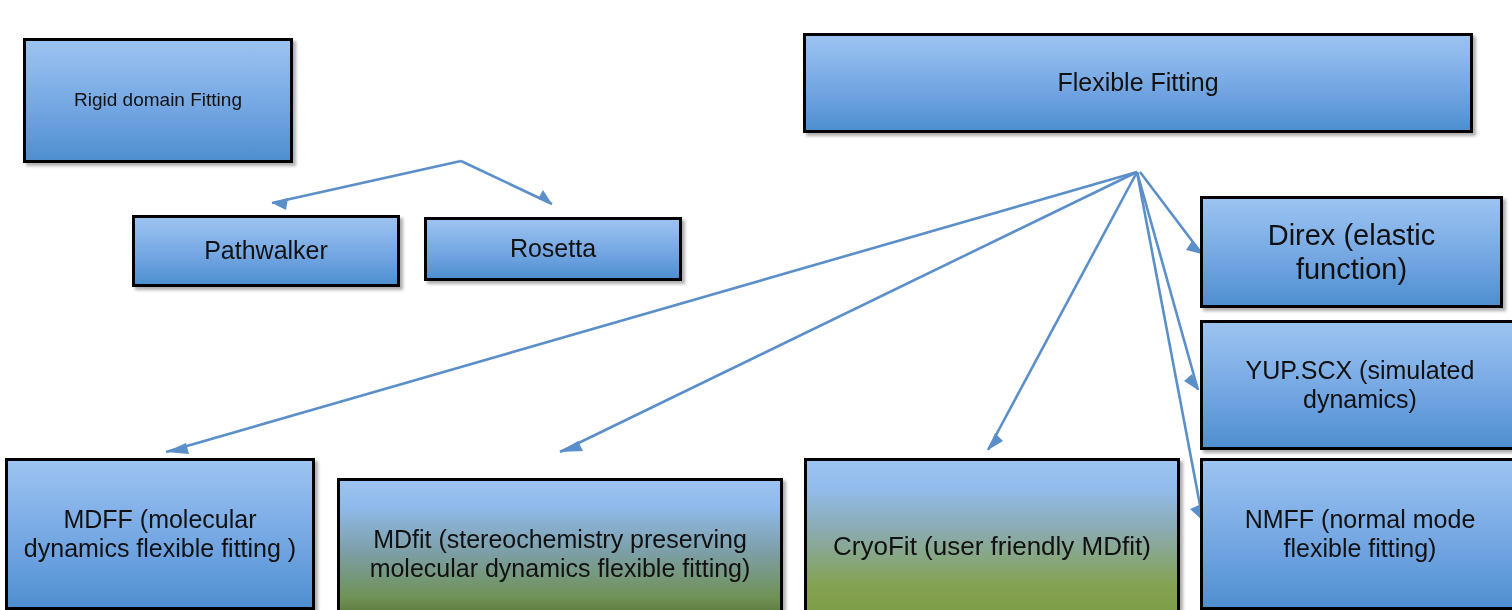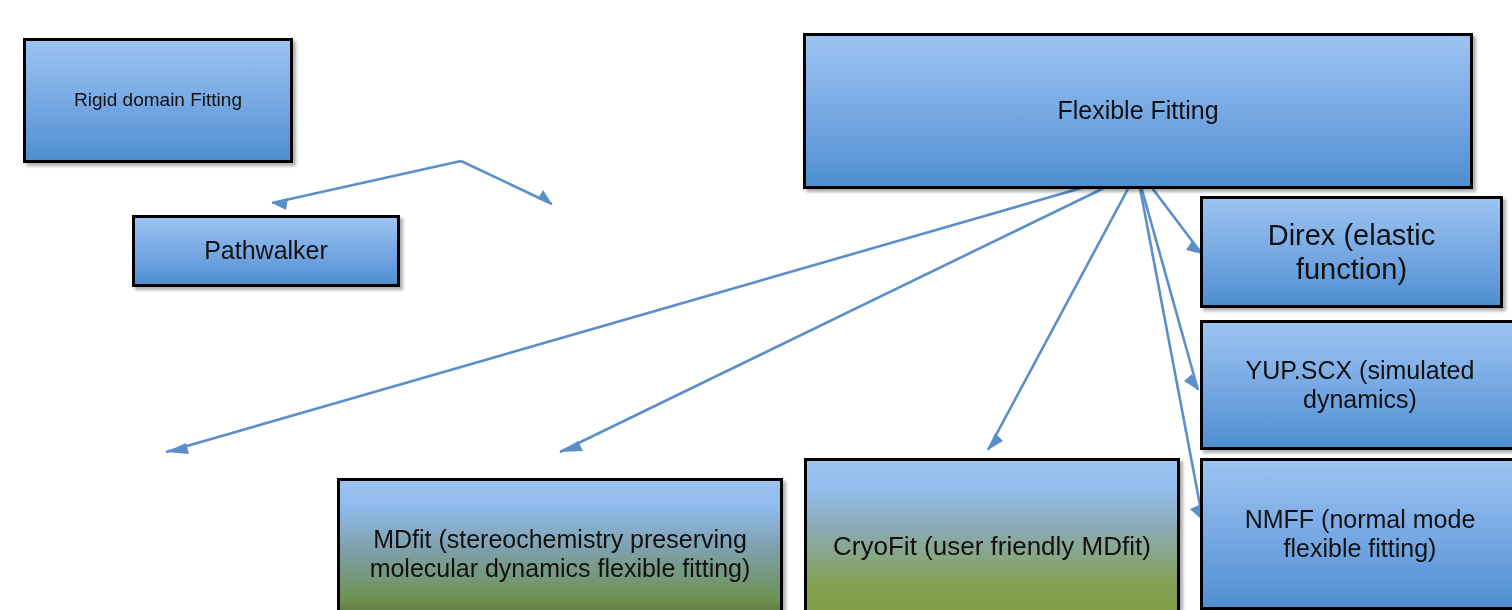--- a/index.html
+++ b/index.html
@@ -103,37 +103,43 @@
 
   <div class="node" style="left:23px; top:38px; width:270px; height:125px; font-size:19px;">
     <span>Rigid domain Fitting</span>
   </div>
 
 
   <div class="node" style="left:132px; top:215px; width:268px; height:72px; font-size:25px;">
     <span>Pathwalker</span>
   </div>
 
+  <div class="node" style="left:424px; top:217px; width:258px; height:64px; font-size:25px;">
+    <span>Rosetta</span>
+  </div>
 
-  <div class="node" style="left:803px; top:33px; width:670px; height:156px; font-size:25px;">
+  <div class="node" style="left:803px; top:33px; width:670px; height:100px; font-size:25px;">
     <span>Flexible Fitting</span>
   </div>
 
   <div class="node" style="left:1200px; top:196px; width:303px; height:112px; font-size:29px;justify-content:center;">
     <span>Direx (elastic function)</span>
   </div>
 
   <div class="node" style="left:1200px; top:320px; width:320px; height:130px; font-size:25px;">
     <span>YUP.SCX (simulated dynamics)</span>
   </div>
 
   <div class="node" style="left:1200px; top:458px; width:320px; height:152px; font-size:25px;">
     <span>NMFF (normal mode flexible fitting)</span>
   </div>
 
+  <div class="node" style="left:5px; top:458px; width:310px; height:152px; font-size:25px;">
+    <span>MDFF (molecular dynamics flexible fitting )</span>
+  </div>
 
   <div class="node greenish" style="left:337px; top:458px; width:446px; height:152px; font-size:25px;">
     <span>MDfit (stereochemistry preserving molecular dynamics flexible fitting)</span>
   </div>
 
   <div class="node olive" style="left:804px; top:458px; width:376px; height:176px; font-size:26px;">
     <span>CryoFit (user friendly MDfit)</span>
   </div>
 
 </div>

